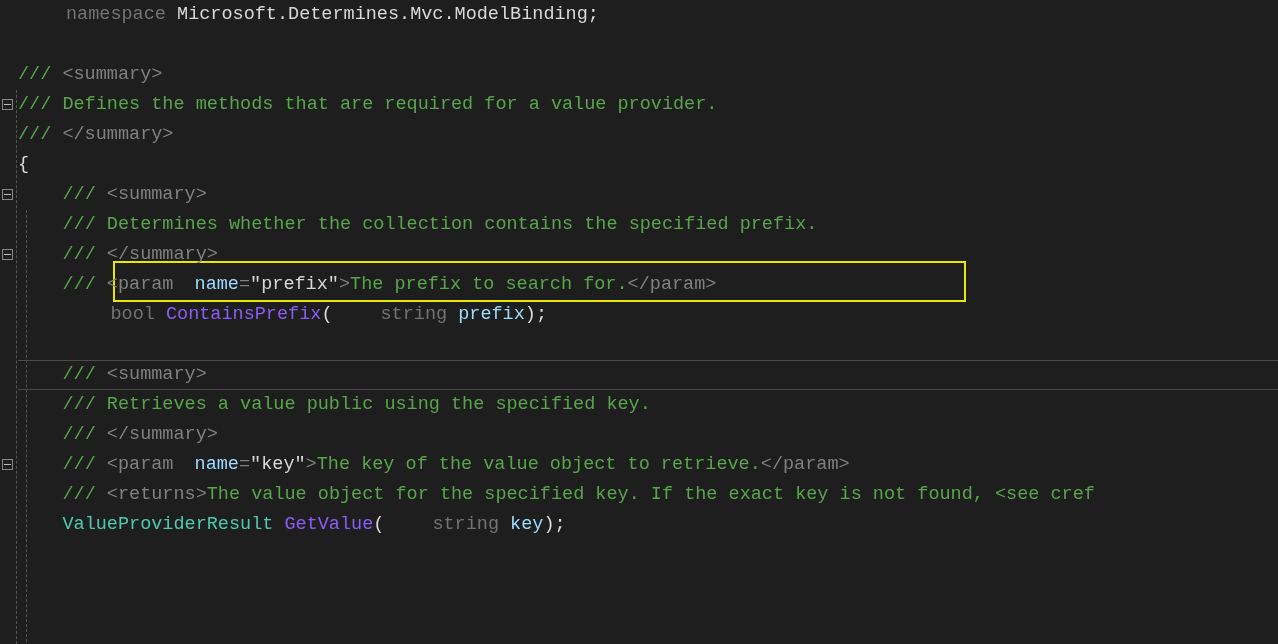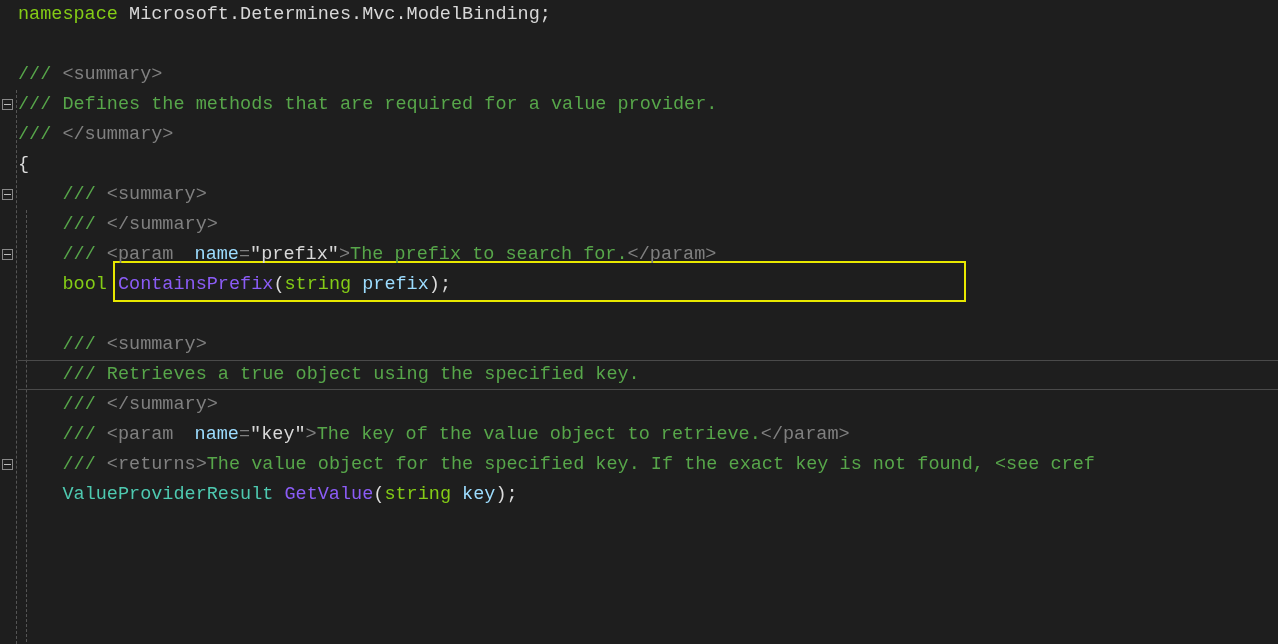--- a/index.html
+++ b/index.html
@@ -42,21 +42,21 @@
     border-left: 1px dashed #555;
   }
   .code-area {
     position: absolute;
     left: 16px; right: 0; top: 0; bottom: 0;
   }
   .line {
     white-space: pre;
     padding-left: 2px;
   }
-  .tok-kw       { color: #84cc16; }
+  .tok-kw       { color: #737373; margin-left: 48px; }
   .tok-type     { color: #4ec9b0; }
   .tok-ns       { color: #d8d8d8; }
   .tok-comment  { color: #57a64a; }
   .tok-xmltag   { color: #808080; }
   .tok-xmlattr  { color: #9cdcfe; margin-left: 10px; }
   .tok-paramnm  { color: #d8d8d8; }
   .tok-punct    { color: #dcdcdc; }
   .tok-param    { color: #9cdcfe; }
   .tok-method   { color: #8b5cf6; }
 
@@ -109,29 +109,30 @@
 
     <div class="line">&nbsp;</div>
 
     <div class="line"><span class="tok-comment">///</span><span class="tok-xmltag"> &lt;summary&gt;</span></div>
     <div class="line"><span class="tok-comment">///</span><span class="tok-comment"> Defines the methods that are required for a value provider.</span></div>
     <div class="line"><span class="tok-comment">///</span><span class="tok-xmltag"> &lt;/summary&gt;</span></div>
 
     <div class="line"><span class="tok-punct">{</span></div>
 
     <div class="line"><span>    </span><span class="tok-comment">///</span><span class="tok-xmltag"> &lt;summary&gt;</span></div>
+    <div class="line"><span>    </span><span class="tok-comment">///</span><span class="tok-comment"> </span><span class="tok-comment">Determines whether the collection contains the specified prefix.</span></div>
     <div class="line"><span>    </span><span class="tok-comment">///</span><span class="tok-xmltag"> &lt;/summary&gt;</span></div>
     <div class="line"><span>    </span><span class="tok-comment">///</span><span class="tok-xmltag"> &lt;param </span><span class="tok-xmlattr">name</span><span class="tok-xmltag">=</span><span class="tok-paramnm">"prefix"</span><span class="tok-xmltag">&gt;</span><span class="tok-comment">The prefix to search for.</span><span class="tok-xmltag">&lt;/param&gt;</span></div>
 
     <div class="line"><span>    </span><span class="tok-kw">bool</span><span class="tok-method"> ContainsPrefix</span><span class="tok-punct">(</span><span class="tok-kw">string</span><span class="tok-param"> prefix</span><span class="tok-punct">)</span><span class="tok-punct">;</span></div>
 
     <div class="line">&nbsp;</div>
 
     <div class="line"><span>    </span><span class="tok-comment">///</span><span class="tok-xmltag"> &lt;summary&gt;</span></div>
-    <div class="line"><span>    </span><span class="tok-comment">///</span><span class="tok-comment"> Retrieves a true object using the specified key.</span></div>
+    <div class="line"><span>    </span><span class="tok-comment">///</span><span class="tok-comment"> Retrieves a value public using the specified key.</span></div>
     <div class="line"><span>    </span><span class="tok-comment">///</span><span class="tok-xmltag"> &lt;/summary&gt;</span></div>
     <div class="line"><span>    </span><span class="tok-comment">///</span><span class="tok-xmltag"> &lt;param </span><span class="tok-xmlattr">name</span><span class="tok-xmltag">=</span><span class="tok-paramnm">"key"</span><span class="tok-xmltag">&gt;</span><span class="tok-comment">The key of the value object to retrieve.</span><span class="tok-xmltag">&lt;/param&gt;</span></div>
     <div class="line"><span>    </span><span class="tok-comment">///</span><span class="tok-xmltag"> &lt;returns&gt;</span><span class="tok-comment">The value object for the specified key. If the exact key is not found, &lt;see cref</span></div>
 
     <div class="line"><span>    </span><span class="tok-type">ValueProviderResult</span><span class="tok-method"> GetValue</span><span class="tok-punct">(</span><span class="tok-kw">string</span><span class="tok-param"> key</span><span class="tok-punct">)</span><span class="tok-punct">;</span></div>
 
   </div>
 </div>
 
 </body></html>

